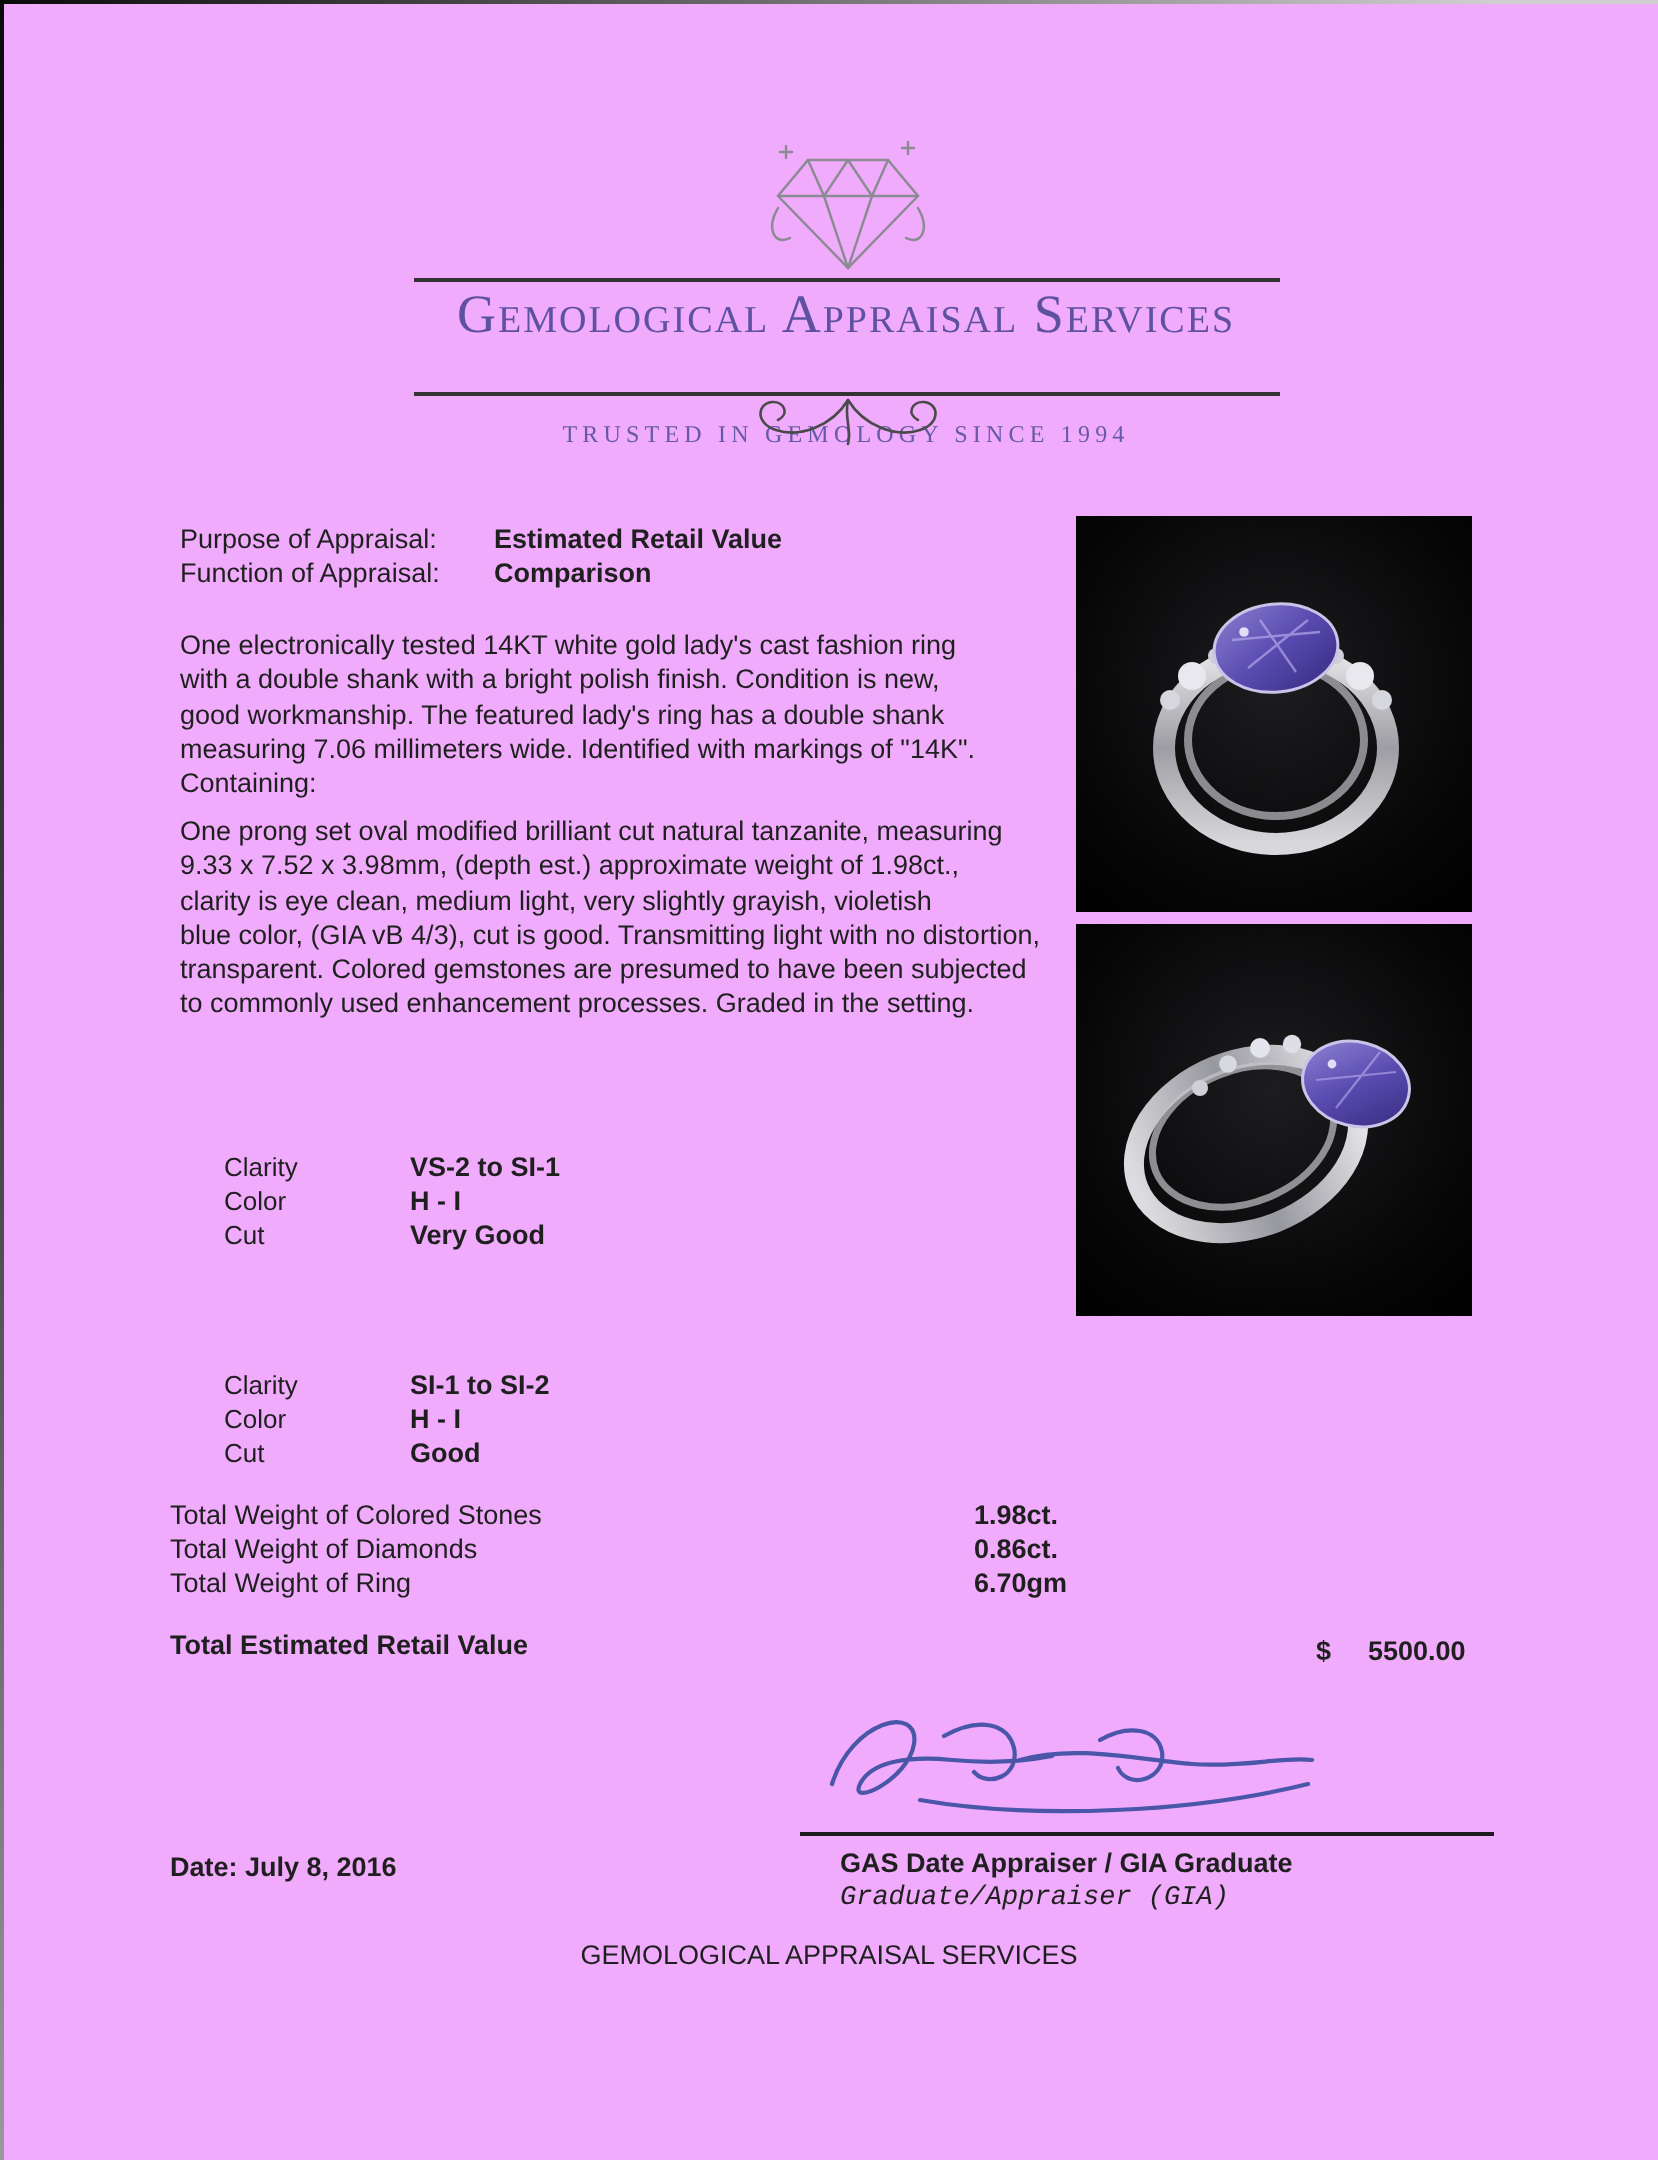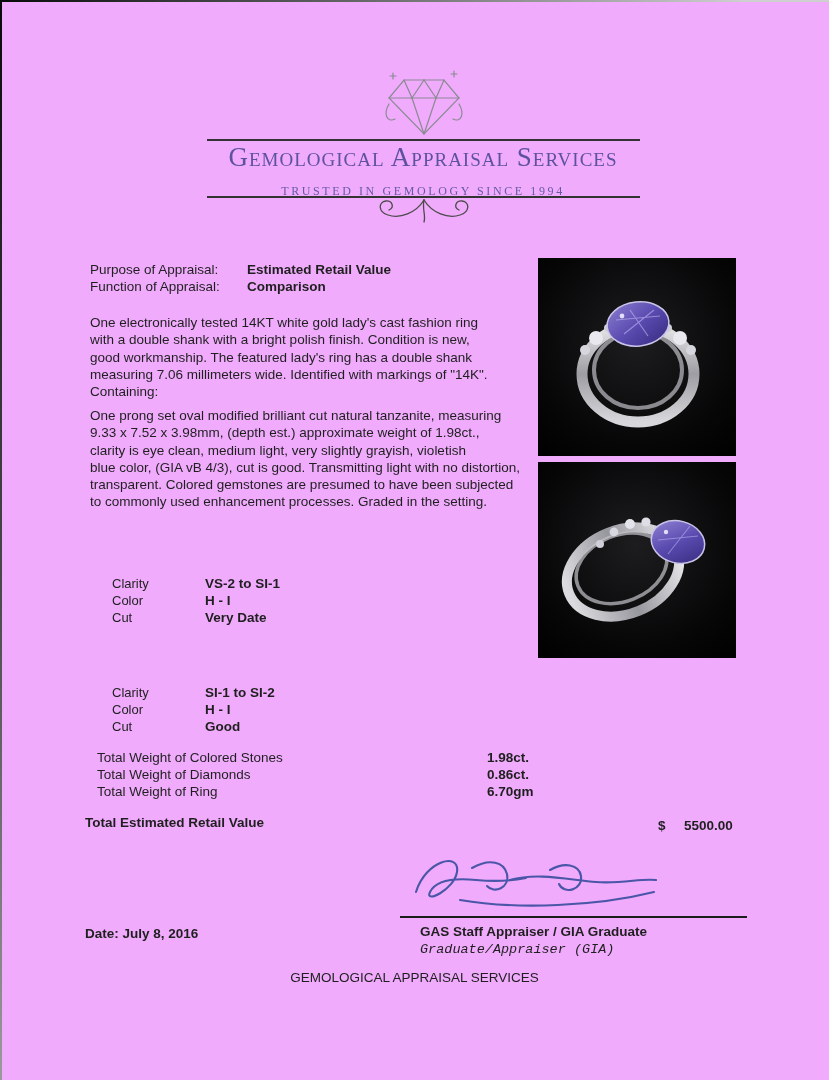--- a/index.html
+++ b/index.html
@@ -18,40 +18,40 @@
   .i { font-style:italic;font-family:Liberation Mono, monospace; }
   .small { font-size:13.5px; }
 
   
   .brand-title {
     left:190px; top:142px; width:466px; text-align:center;
     font-family:"Liberation Serif", serif; font-variant:small-caps;
     font-size:27px; letter-spacing:1px; color:#5e519f; font-weight:500;
   }
   .brand-tagline {
-    left:190px; top:170px; width:466px; text-align:center;
+    left:190px; top:196px; width:466px; text-align:center;
     font-family:"Liberation Serif", serif; text-transform:uppercase;
     font-size:12px; letter-spacing:2.6px; color:#665aa6;margin-top:14px;
   }
   .rule { height:2px; background:#333; }
   .rule-top { left:207px; top:139px; width:433px; }
   .rule-bottom { left:207px; top:196px; width:433px; }
 
   
   .photo {
     width:198px; background:radial-gradient(circle at 50% 42%, #1d1d1f 0%, #060607 70%, #000 100%);
   }
   .photo-1 { left:538px; top:258px; height:198px; }
   .photo-2 { left:538px; top:462px; height:196px; }
 
   
   .grade-label { left:112px; font-size:13px; }
   .grade-value { left:205px; font-size:13.5px; font-weight:bold; }
 
-  .total-label { left:85px; font-size:13.5px;margin-left:12px; }
+  .total-label { left:85px; font-size:13.5px; }
   .total-value { left:487px; font-size:13.5px; font-weight:bold; }
 
   .sig-line { left:400px; top:916px; width:347px; height:2px; background:#1c1c1c; }
 
   .footer-line { left:0; width:829px; text-align:center; font-size:13.5px; }
 </style>
 </head>
 <body>
 
 <div class="page">
@@ -167,21 +167,21 @@
 blue color, (GIA vB 4/3), cut is good. Transmitting light with no distortion,
 transparent. Colored gemstones are presumed to have been subjected
 to commonly used enhancement processes. Graded in the setting.</div>
 
 
   <div class="abs grade-label" style="top:576px;">Clarity</div>
   <div class="abs grade-value" style="top:576px;">VS-2 to SI-1</div>
   <div class="abs grade-label" style="top:593px;">Color</div>
   <div class="abs grade-value" style="top:593px;">H - I</div>
   <div class="abs grade-label" style="top:610px;">Cut</div>
-  <div class="abs grade-value" style="top:610px;">Very Date</div>
+  <div class="abs grade-value" style="top:610px;">Very Good</div>
 
 
   <div class="abs grade-label" style="top:685px;">Clarity</div>
   <div class="abs grade-value" style="top:685px;">SI-1 to SI-2</div>
   <div class="abs grade-label" style="top:702px;">Color</div>
   <div class="abs grade-value" style="top:702px;">H - I</div>
   <div class="abs grade-label" style="top:719px;">Cut</div>
   <div class="abs grade-value" style="top:719px;">Good</div>
 
   <div class="abs total-label" style="top:750px;">Total Weight of Colored Stones</div>
@@ -200,19 +200,19 @@
       <path d="M18 42 C 28 10, 62 2, 59 22 C 56 40, 26 54, 32 42 C 38 30, 58 28, 78 30 C 100 32, 118 30, 128 28"></path>
       <path d="M74 18 C 92 8, 106 12, 109 24 C 112 38, 96 44, 89 36"></path>
       <path d="M112 30 C 140 22, 172 30, 198 32 C 224 34, 244 28, 258 30"></path>
       <path d="M152 20 C 166 12, 181 14, 183 26 C 185 40, 166 45, 161 34"></path>
       <path d="M62 50 C 120 60, 200 56, 256 42"></path>
     </g>
   </svg>
   <div class="abs sig-line"></div>
 
   <div class="abs small b" style="left:85px; top:926px;">Date: July 8, 2016</div>
-  <div class="abs small b" style="left:420px; top:924px;">GAS Staff Appraiser / GIA Graduate</div>
+  <div class="abs small b" style="left:420px; top:924px;">GAS Date Appraiser / GIA Graduate</div>
   <div class="abs small i" style="left:420px; top:942px;">Graduate/Appraiser (GIA)</div>
 
   <div class="abs footer-line" style="top:970px;">GEMOLOGICAL APPRAISAL SERVICES</div>
   <div class="abs footer-line b" style="top:1090px;margin-top:16px;">Page 1 of 1</div>
 
 </div>
 
 </body></html>

